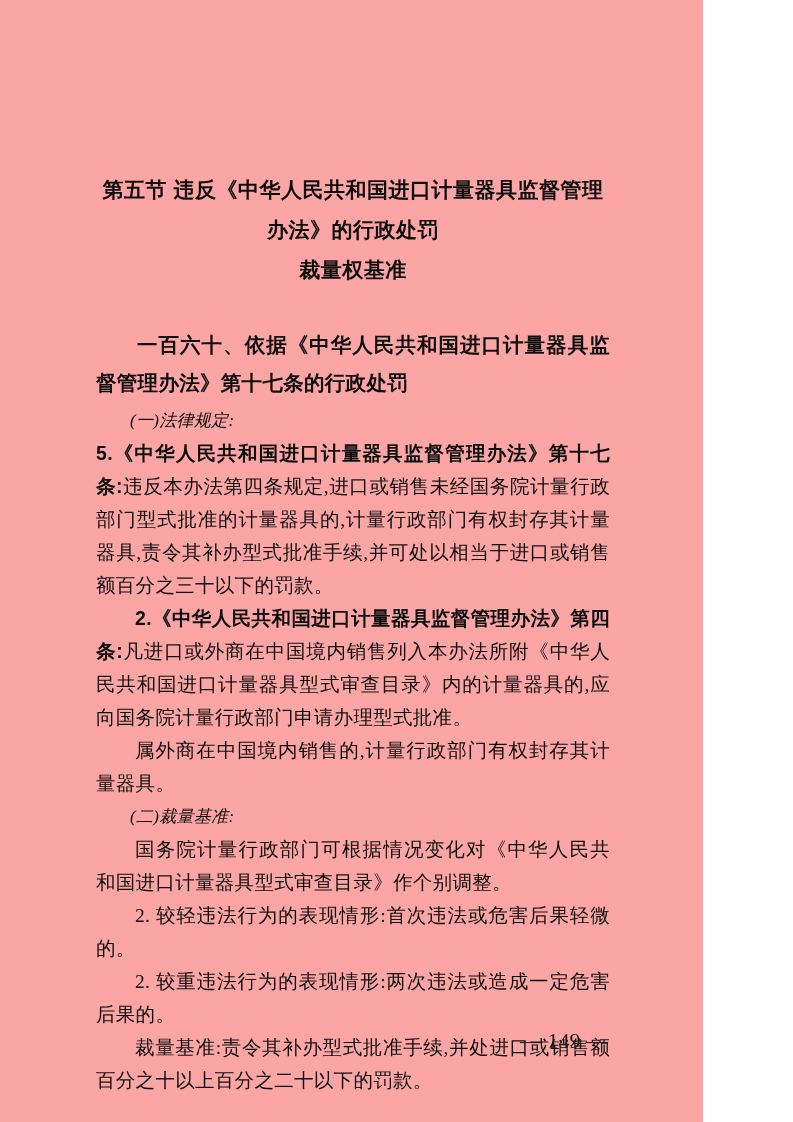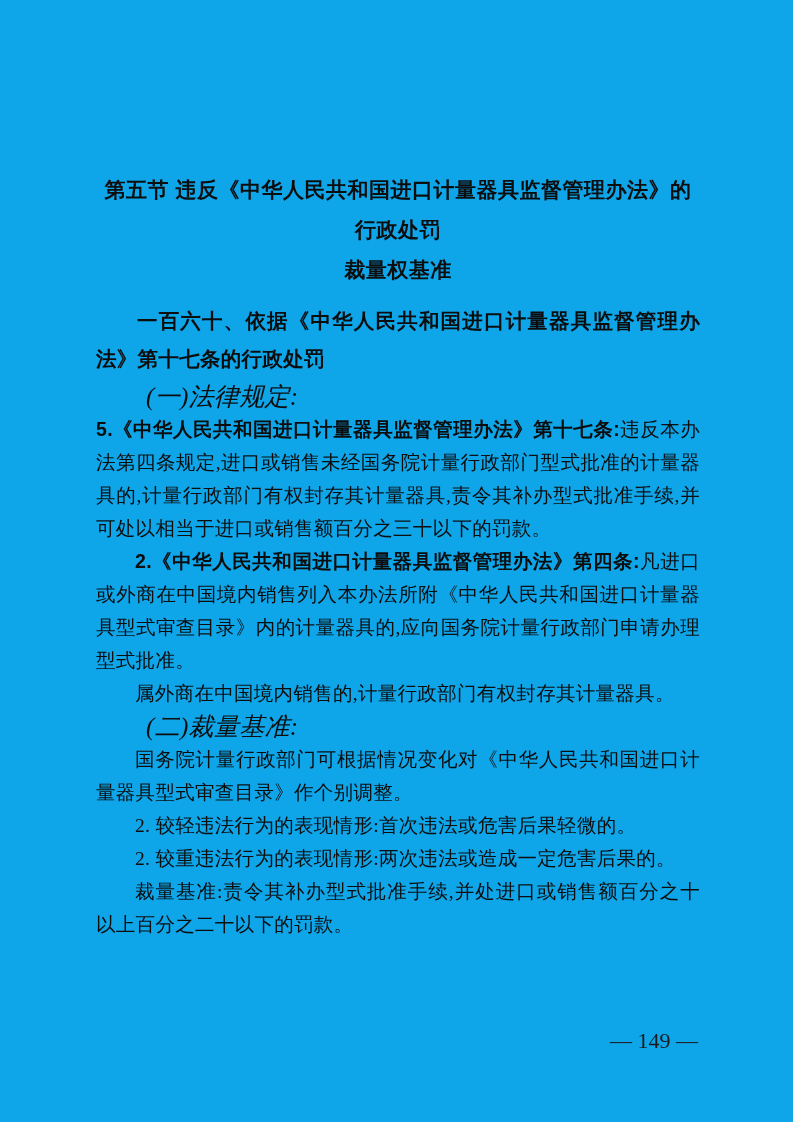--- a/index.html
+++ b/index.html
@@ -2,23 +2,23 @@
 <html><head>
 <meta charset="utf-8">
 <style>
   html, body {
     margin: 0;
     padding: 0;
     background: #ffffff;
   }
   .page {
     position: relative;
-    width: 793px;
+    width: 703px;
     height: 1122px;
-    background: #0ea5e9;
+    background: #fca5a5;
     overflow: hidden;
     font-family: "Liberation Serif", "DejaVu Serif", serif;
     color: #0d0d0d;
     box-sizing: border-box;
   }
   .content {
     position: absolute;
     left: 96px;
     right: 93px;
     top: 170px;
@@ -29,41 +29,41 @@
     font-weight: bold;
     font-size: 21px;
     line-height: 40px;
     text-align: center;
     letter-spacing: 0.5px;
   }
   .doc-title .title-line {
     display: block;
   }
   .body-text {
-    margin-top: 12px;
+    margin-top: 36px;
   }
   .para {
     margin: 0;
     text-align: justify;
     text-justify: inter-ideograph;
     font-size: 19.5px;
     line-height: 33px;
     text-indent: 2em;
     letter-spacing: 0.3px;
   }
   .para.section-heading {
     font-family: "Liberation Sans", "DejaVu Sans", sans-serif;
     font-weight: bold;
     font-size: 20.5px;
     line-height: 38px;
     margin-bottom: 2px;
   }
   .para.kaiti {
     font-style: italic;
-    font-size: 25px;
+    font-size: 17px;
   }
   .para.no-indent {
     text-indent: 0;
   }
   .para .lead {
     font-family: "Liberation Sans", "DejaVu Sans", sans-serif;
     font-weight: bold;
   }
   .footer {
     position: absolute;

